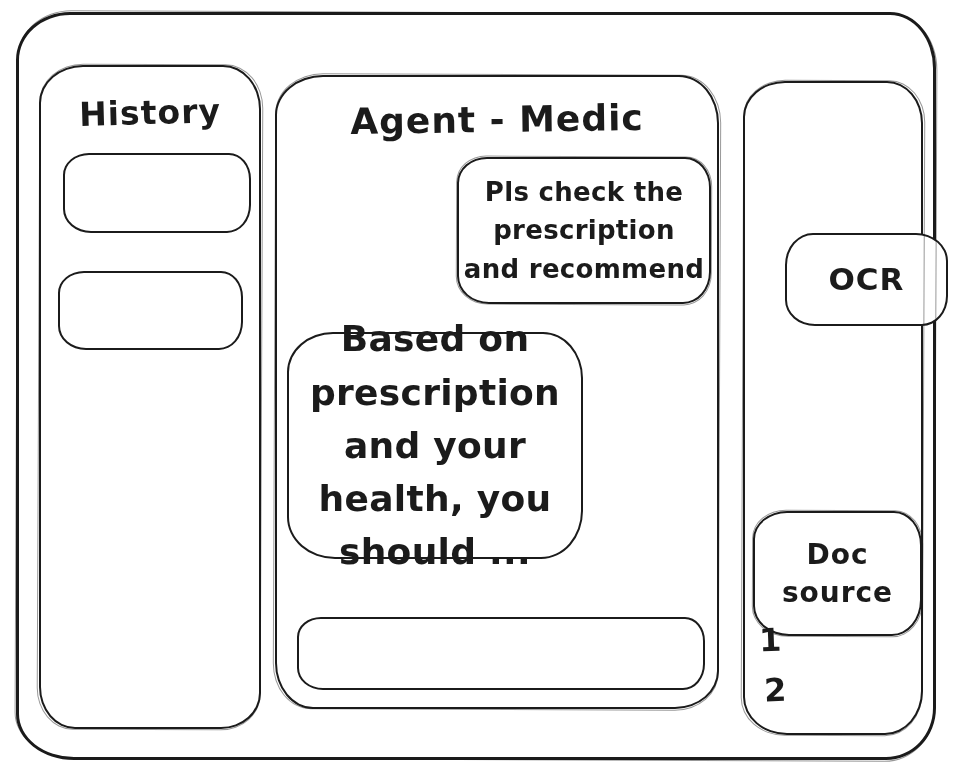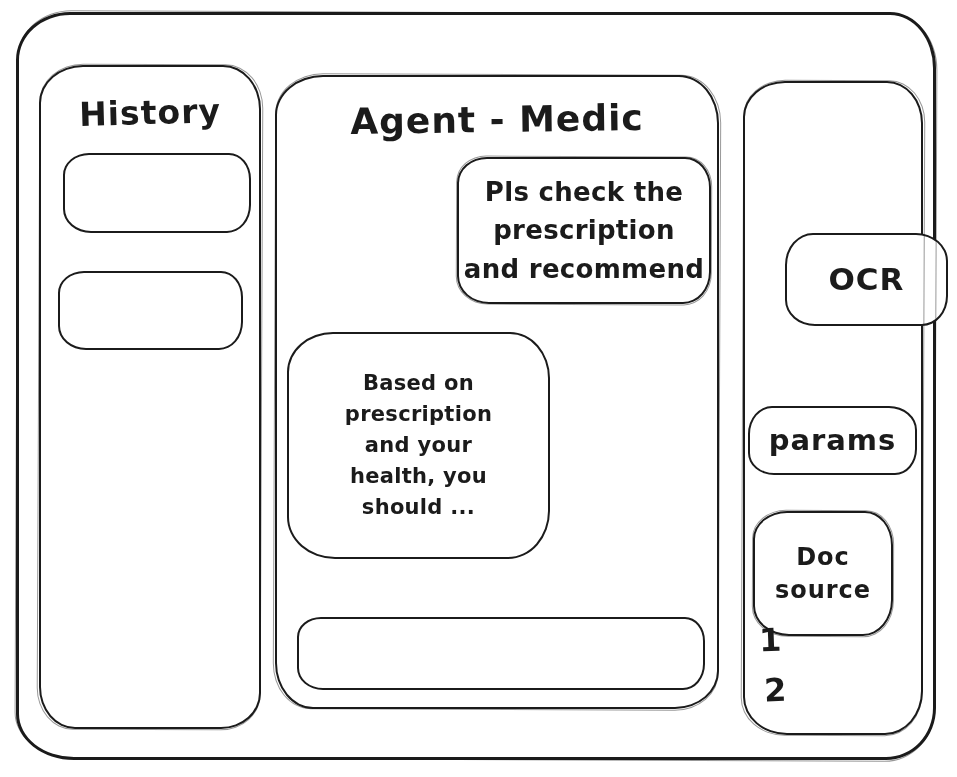--- a/index.html
+++ b/index.html
@@ -92,22 +92,22 @@
     line-height: 1.48;
     letter-spacing: 0.3px;
   }
   .bubble-user {
     left: 180px; top: 80px;
     width: 254px; height: 147px;
     border-radius: 30px 26px 28px 32px / 26px 30px 32px 28px;
   }
   .bubble-agent {
     left: 10px; top: 255px;
-    width: 263px; height: 227px;
-    font-size: 21px;
+    width: 296px; height: 227px;
+    font-size: 36px;
     border-radius: 46px 40px 42px 48px / 40px 46px 48px 42px;
   }
   .msg-input {
     left: 20px; top: 540px;
     width: 408px; height: 73px;
     border-radius: 24px 20px 22px 26px / 20px 24px 26px 22px;
     font-family: "DejaVu Sans", sans-serif;
     font-size: 24px;
     color: var(--ink);
     padding: 0 20px;
@@ -133,22 +133,22 @@
     cursor: pointer;
     line-height: 1.35;
   }
   .btn-llm    { left: 12px; top: 39px;  width: 166px; height: 90px;
                 border-radius: 30px 26px 28px 32px / 26px 30px 32px 28px; }
   .btn-ocr    { left: 12px; top: 150px; width: 163px; height: 93px;
                 border-radius: 28px 32px 26px 30px / 32px 28px 30px 26px; margin-left: 28px; }
   .btn-params { left: 3px;  top: 323px; width: 169px; height: 69px;
                 font-size: 29px;
                 border-radius: 24px 28px 22px 26px / 28px 24px 26px 22px; }
-  .btn-doc    { left: 8px;  top: 428px; width: 140px; height: 125px;
-                font-size: 24px; padding: 0 14px;
+  .btn-doc    { left: 8px;  top: 428px; width: 169px; height: 125px;
+                font-size: 28px; padding: 0 14px;
                 border-radius: 34px 28px 30px 36px / 28px 34px 36px 30px; }
   .note {
     position: absolute;
     font-size: 32px;
     font-weight: 600;
     transform: rotate(-2deg);
   }
   .note-1 { left: 14px; top: 538px; }
   .note-2 { left: 19px; top: 588px; }
 </style>
@@ -172,20 +172,19 @@
       <div class="sk bubble bubble-agent">Based on
 prescription
 and your
 health, you
 should ...</div>
       <input class="sk msg-input" type="text" value="" style="">
     </main>
 
     <aside class="sk sk2 tools-panel">
       <button class="sk tool-btn btn-ocr">OCR</button>
-      <button class="sk tool-btn btn-params">params</button>
       <button class="sk sk2 tool-btn btn-doc">Doc source</button>
       <div class="note note-1">1</div>
       <div class="note note-2">2</div>
     </aside>
 
   </div>
 </div>
 
 </body></html>

